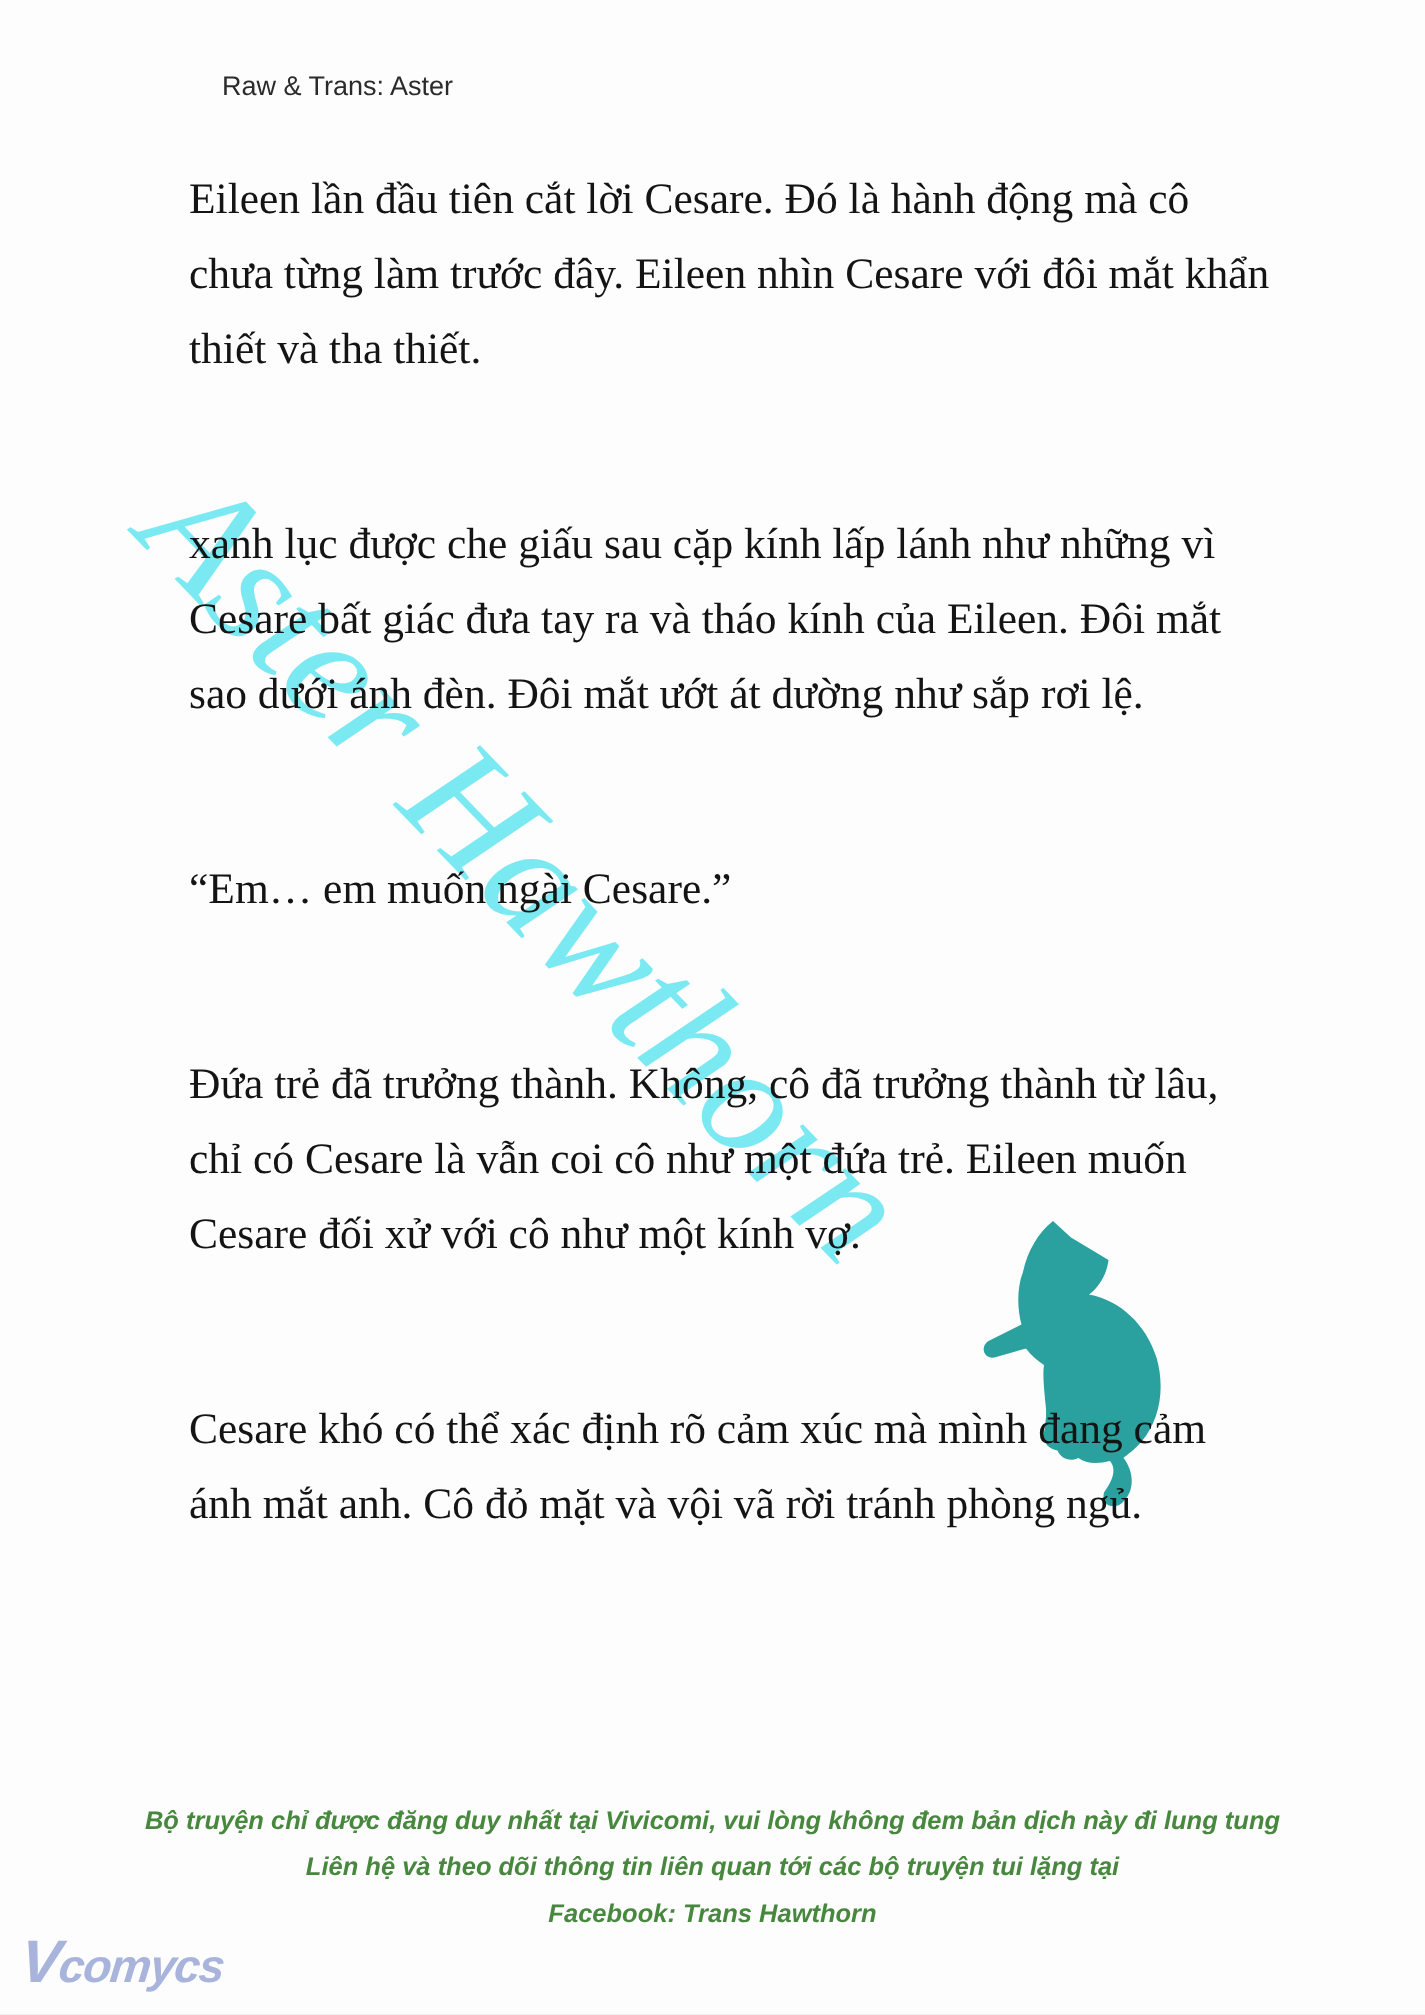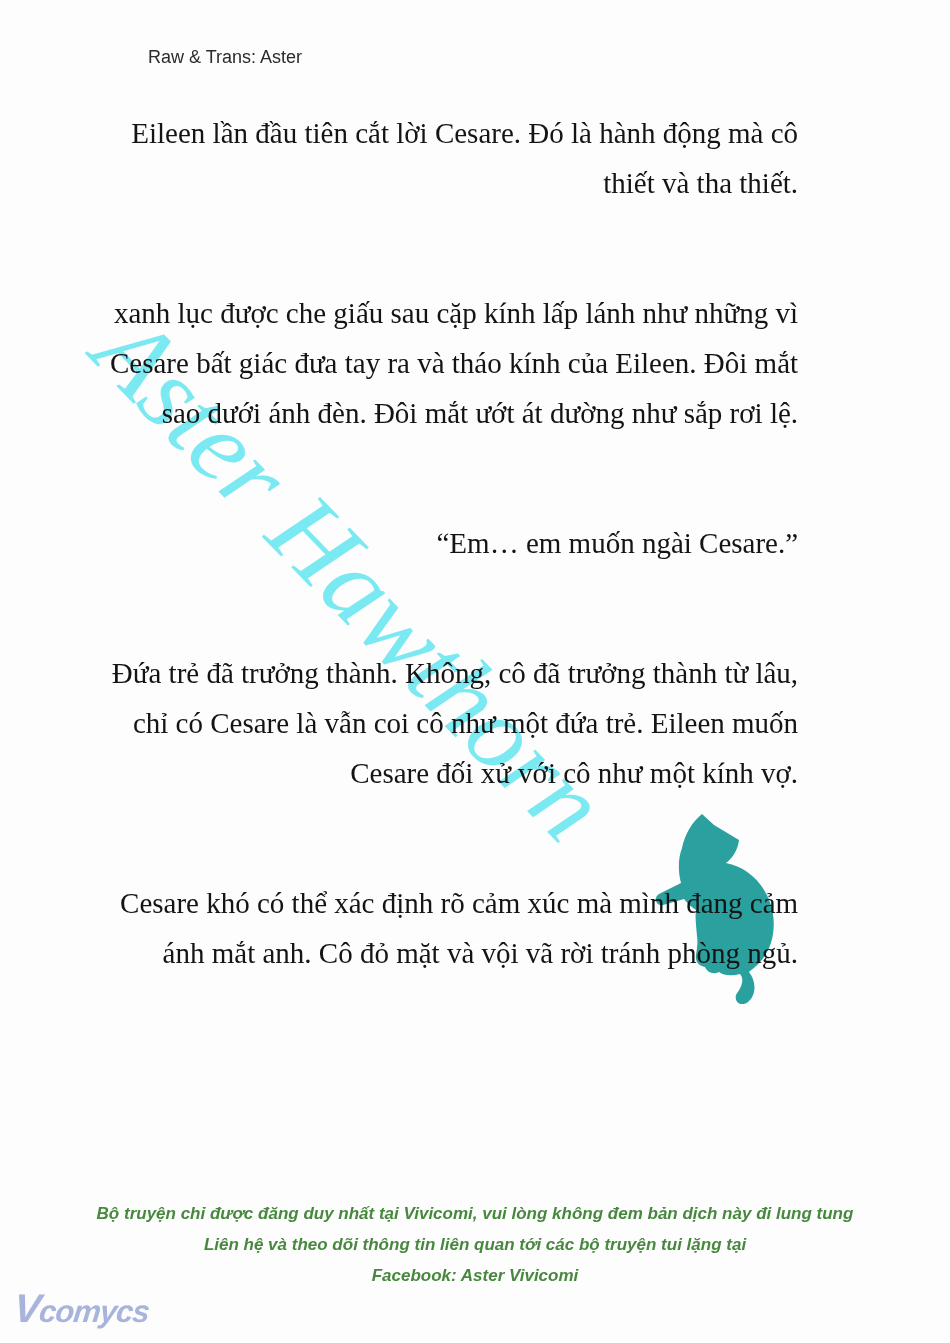--- a/index.html
+++ b/index.html
@@ -41,21 +41,21 @@
     margin-left:40px;
   }
   .body-text{
     position:absolute;
     left:110px;top:108px;
     z-index:2;
     color:#141414;
     font-size:29px;
     line-height:50px;
   }
-  .para{margin:0 0 80px 0;text-align:right;}
+  .para{margin:0 0 80px 16px;}
   .para .line{display:block;white-space:nowrap;}
   .para.italic{}
   .footer{
     position:absolute;
     left:0;top:1198px;
     width:100%;
     text-align:center;
     font-family:"Liberation Sans", sans-serif;
     font-style:italic;
     font-weight:bold;
@@ -106,20 +106,21 @@
              L 31,77
              C 28,66 28,52 32,42
              C 35,28 42,16 52,8 Z" style="fill: rgb(42, 161, 158);"></path>
   </svg>
 
   <div class="credit">Raw &amp; Trans: Aster</div>
 
   <div class="body-text">
     <p class="para">
       <span class="line">Eileen lần đầu tiên cắt lời Cesare. Đó là hành động mà cô</span>
+      <span class="line">chưa từng làm trước đây. Eileen nhìn Cesare với đôi mắt khẩn</span>
       <span class="line">thiết và tha thiết.</span>
     </p>
     <p class="para">
       <span class="line">xanh lục được che giấu sau cặp kính lấp lánh như những vì</span>
       <span class="line">Cesare bất giác đưa tay ra và tháo kính của Eileen. Đôi mắt</span>
       <span class="line">sao dưới ánh đèn. Đôi mắt ướt át dường như sắp rơi lệ.</span>
     </p>
     <p class="para italic">
       <span class="line">“Em… em muốn ngài Cesare.”</span>
     </p>
@@ -130,18 +131,18 @@
     </p>
     <p class="para">
       <span class="line">Cesare khó có thể xác định rõ cảm xúc mà mình đang cảm</span>
       <span class="line">ánh mắt anh. Cô đỏ mặt và vội vã rời tránh phòng ngủ.</span>
     </p>
   </div>
 
   <div class="footer" style="color: rgb(71, 136, 62);">
     <span class="line">Bộ truyện chỉ được đăng duy nhất tại Vivicomi, vui lòng không đem bản dịch này đi lung tung</span>
     <span class="line">Liên hệ và theo dõi thông tin liên quan tới các bộ truyện tui lặng tại</span>
-    <span class="line">Facebook: Aster Vivicomi</span>
+    <span class="line">Facebook: Trans Hawthorn</span>
   </div>
 
   <div class="logo" style="color: rgb(169, 180, 220);"><span class="logo-v">V</span><span>comycs</span></div>
 
 </div>
 
 </body></html>

